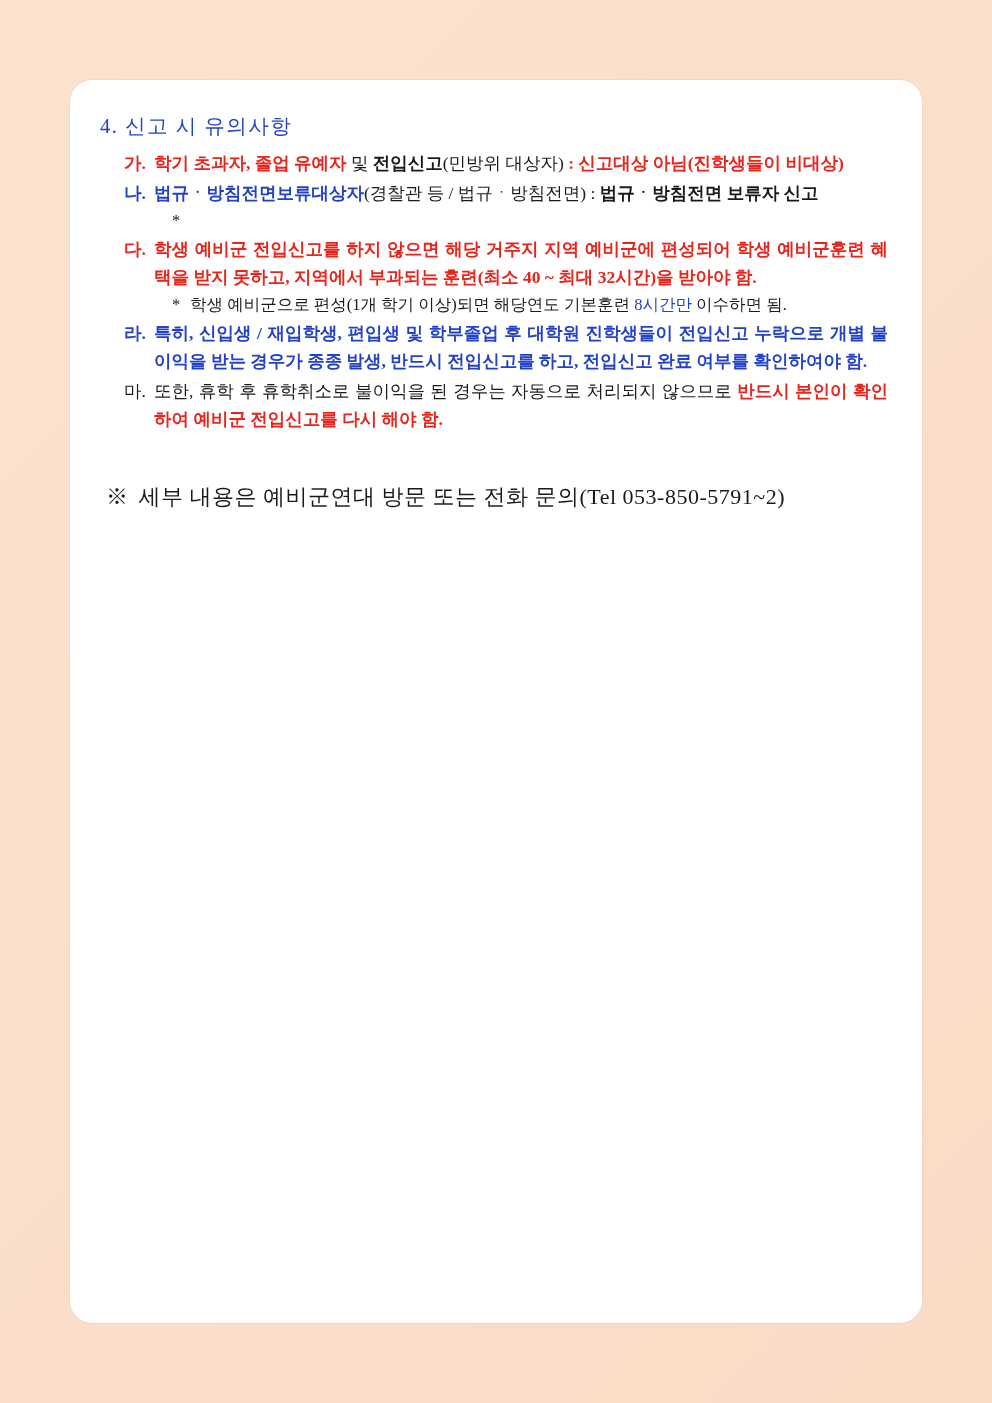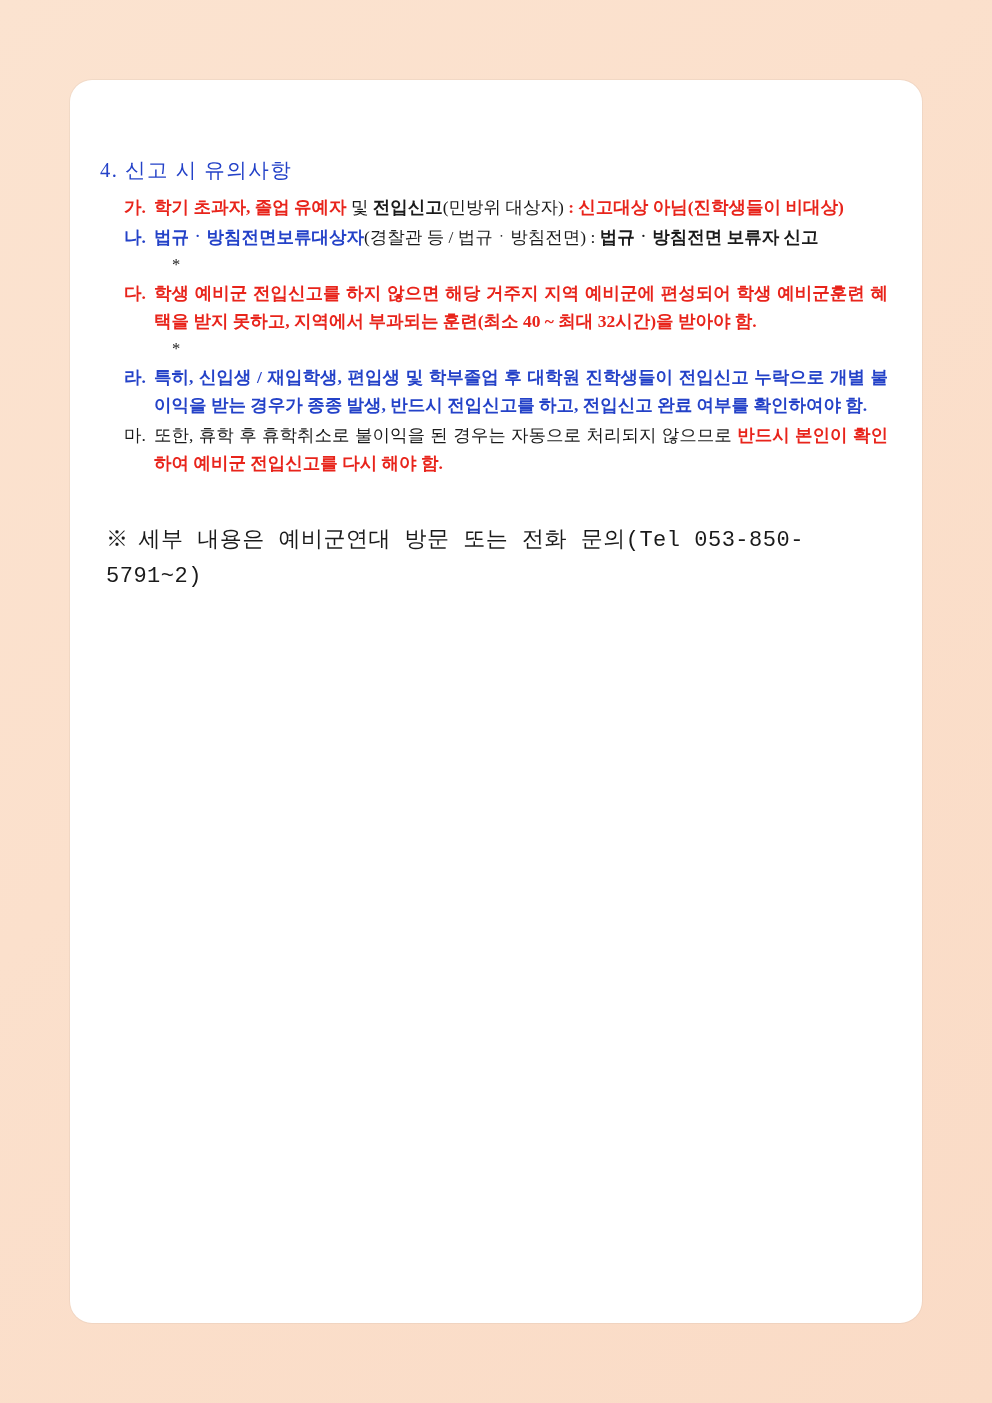--- a/index.html
+++ b/index.html
@@ -22,21 +22,20 @@
     background: #ffffff;
     border-radius: 22px;
     box-shadow: 0 0 0 1px rgba(0,0,0,0.04);
     box-sizing: border-box;
     padding: 30px 34px 30px 22px;
   }
   .doc {
     font-size: 17.5px;
     line-height: 1.62;
     color: #1a1a1a;
-    margin-top: 44px;
   }
 
   
   .h-sec {
     color: #2442c8;
     font-size: 20.5px;
     font-weight: normal;
     letter-spacing: 1.5px;
     margin: 0 0 6px 8px;
   }
@@ -79,21 +78,20 @@
   .justify {
     text-align: justify;
     text-justify: inter-character;
   }
 
   .footnote {
     margin: 46px 0 0 14px;
     font-size: 22px;
     letter-spacing: 0.5px;
     color: #1a1a1a;
-    font-family: Liberation Mono, monospace;
   }
   .footnote .sym { margin-right: 10px; }
 </style>
 </head>
 <body>
 
 <div class="page">
   <div class="doc">
 
     <div class="h-sec">
@@ -112,20 +110,21 @@
         </div>
         <div class="sub">
           <div class="marker">*</div>
         </div>
         <div class="item">
           <div class="marker red bold">다.</div>
           <div class="body justify"><span class="red bold">학생 예비군 전입신고를 하지 않으면 해당 거주지 지역 예비군에 편성되어 학생 예비군훈련 혜택을 받지 못하고, 지역에서 부과되는 훈련(최소 40 ~ 최대 32시간)을 받아야 함.</span></div>
         </div>
         <div class="sub">
           <div class="marker">*</div>
+          <div class="body justify"><span class="black">학생 예비군으로 편성(1개 학기 이상)되면 해당연도 기본훈련 </span><span class="blue">8시간만</span><span class="black"> 이수하면 됨.</span></div>
         </div>
         <div class="item">
           <div class="marker blue bold">라.</div>
           <div class="body justify"><span class="blue bold">특히, 신입생 / 재입학생, 편입생 및 학부졸업 후 대학원 진학생들이 전입신고 누락으로 개별 불이익을 받는 경우가 종종 발생, 반드시 전입신고를 하고, 전입신고 완료 여부를 확인하여야 함.</span></div>
         </div>
         <div class="item">
           <div class="marker">마.</div>
           <div class="body justify"><span class="black">또한, 휴학 후 휴학취소로 불이익을 된 경우는 자동으로 처리되지 않으므로 </span><span class="red bold">반드시 본인이 확인하여 예비군 전입신고를 다시 해야 함.</span></div>
         </div>
       </div>

